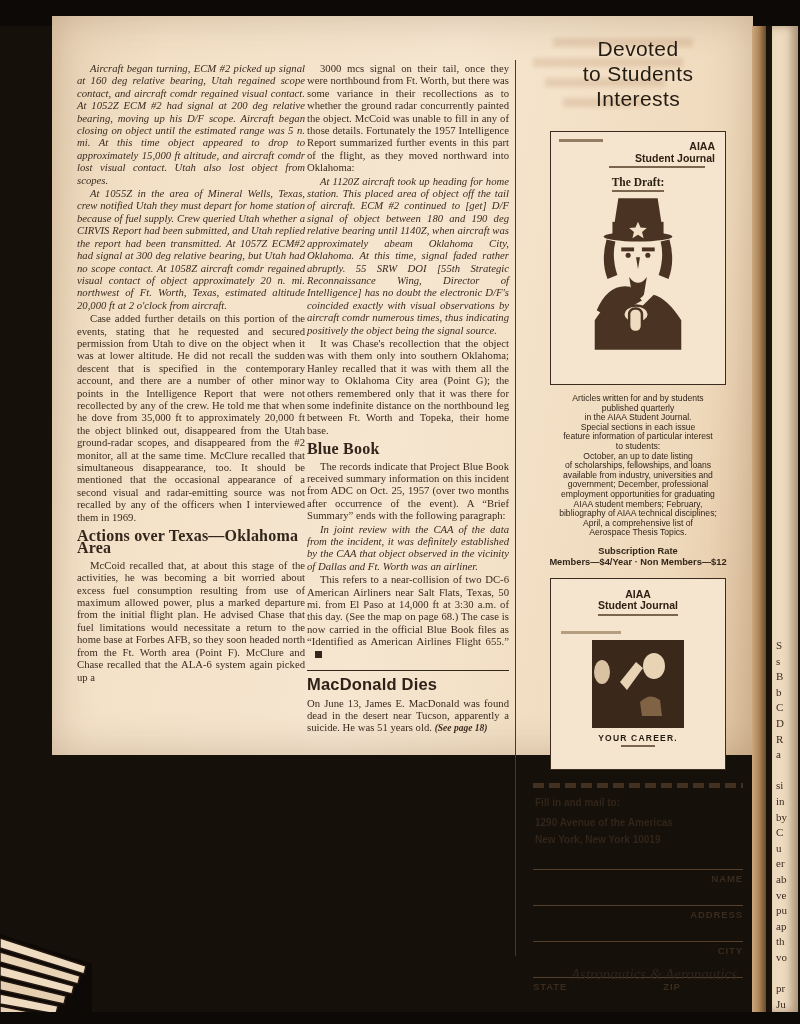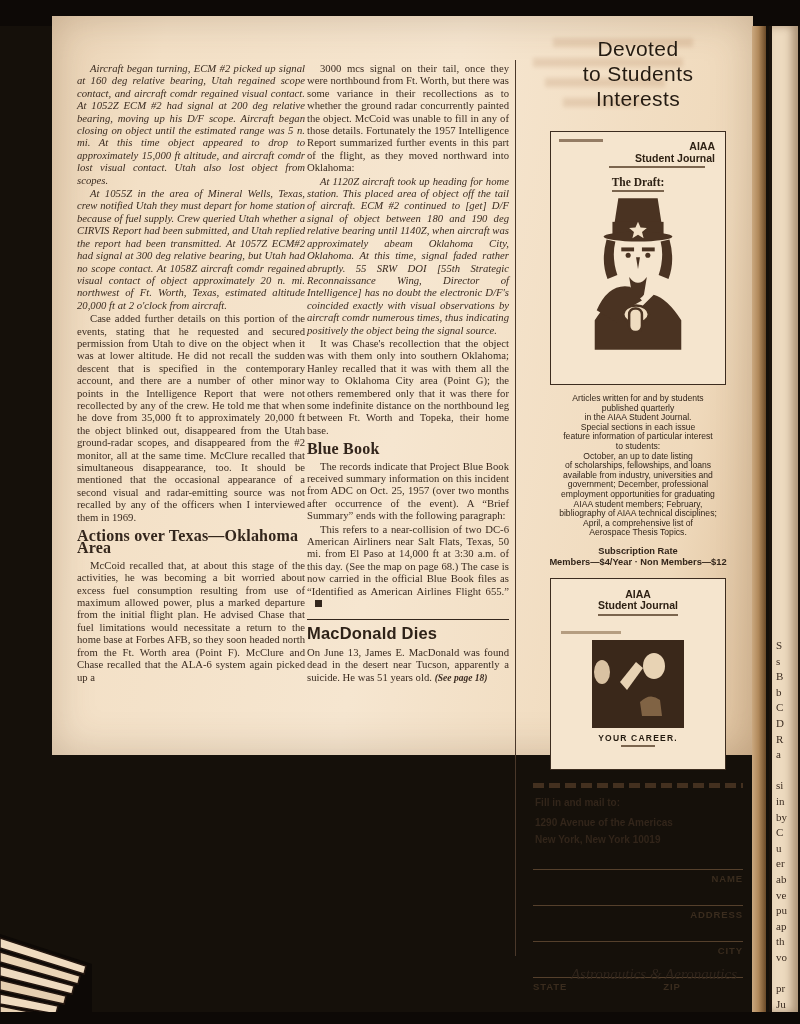--- a/index.html
+++ b/index.html
@@ -114,20 +114,21 @@
     <h3 class="subhead">Actions over Texas—Oklahoma Area</h3>
     <p>McCoid recalled that, at about this stage of the activities, he was becoming a bit worried about excess fuel consumption resulting from use of maximum allowed power, plus a marked departure from the initial flight plan. He advised Chase that fuel limitations would necessitate a return to the home base at Forbes AFB, so they soon headed north from the Ft. Worth area (Point F). McClure and Chase recalled that the ALA-6 system again picked up a</p>
   </div>
 
   <div class="col col2">
     <p>3000 mcs signal on their tail, once they were northbound from Ft. Worth, but there was some variance in their recollections as to whether the ground radar concurrently painted the object. McCoid was unable to fill in any of those details. Fortunately the 1957 Intelligence Report summarized further events in this part of the flight, as they moved northward into Oklahoma:</p>
     <p class="it">At 1120Z aircraft took up heading for home station. This placed area of object off the tail of aircraft. ECM #2 continued to [get] D/F signal of object between 180 and 190 deg relative bearing until 1140Z, when aircraft was approximately abeam Oklahoma City, Oklahoma. At this time, signal faded rather abruptly. 55 SRW DOI [55th Strategic Reconnaissance Wing, Director of Intelligence] has no doubt the electronic D/F's coincided exactly with visual observations by aircraft comdr numerous times, thus indicating positively the object being the signal source.</p>
     <p>It was Chase's recollection that the object was with them only into southern Oklahoma; Hanley recalled that it was with them all the way to Oklahoma City area (Point G); the others remembered only that it was there for some indefinite distance on the northbound leg between Ft. Worth and Topeka, their home base.</p>
     <h3 class="subhead">Blue Book</h3>
     <p>The records indicate that Project Blue Book received summary information on this incident from ADC on Oct. 25, 1957 (over two months after occurrence of the event). A “Brief Summary” ends with the following paragraph:</p>
+    <p class="it">In joint review with the CAA of the data from the incident, it was definitely established by the CAA that object observed in the vicinity of Dallas and Ft. Worth was an airliner.</p>
     <p><span>This refers to a near-collision of two DC-6 American Airliners near Salt Flats, Texas, 50 mi. from El Paso at 14,000 ft at 3:30 a.m. of this day. (See the map on page 68.) The case is now carried in the official Blue Book files as “Identified as American Airlines Flight 655.”</span><span class="endmark"></span></p>
     <div class="md">
       <div class="md-rule"></div>
       <h2>MacDonald Dies</h2>
       <p><span>On June 13, James E. MacDonald was found dead in the desert near Tucson, apparently a suicide. He was 51 years old.</span> <span class="note">(See page 18)</span></p>
     </div>
   </div>
 
   <div class="vrule"></div>
 

